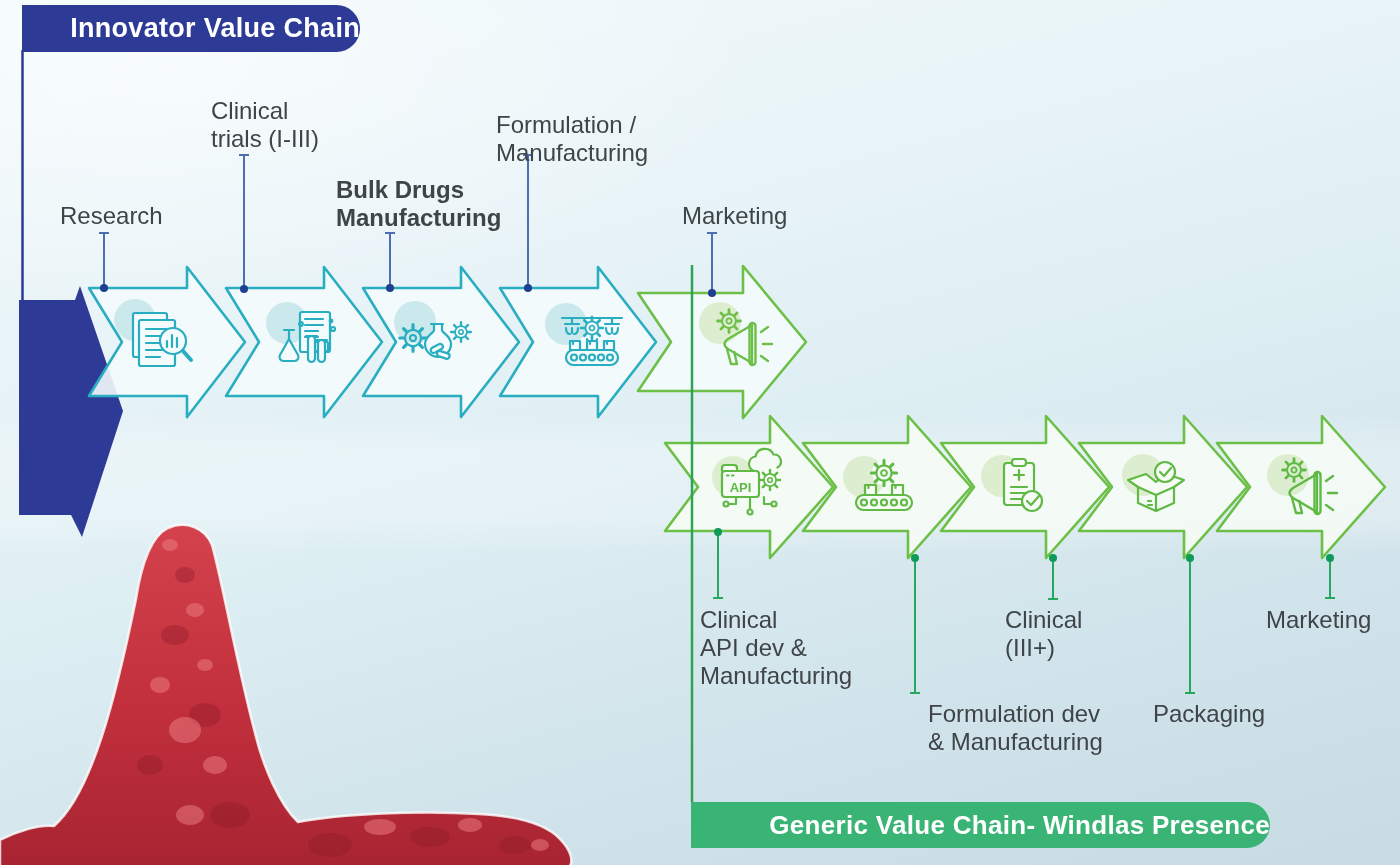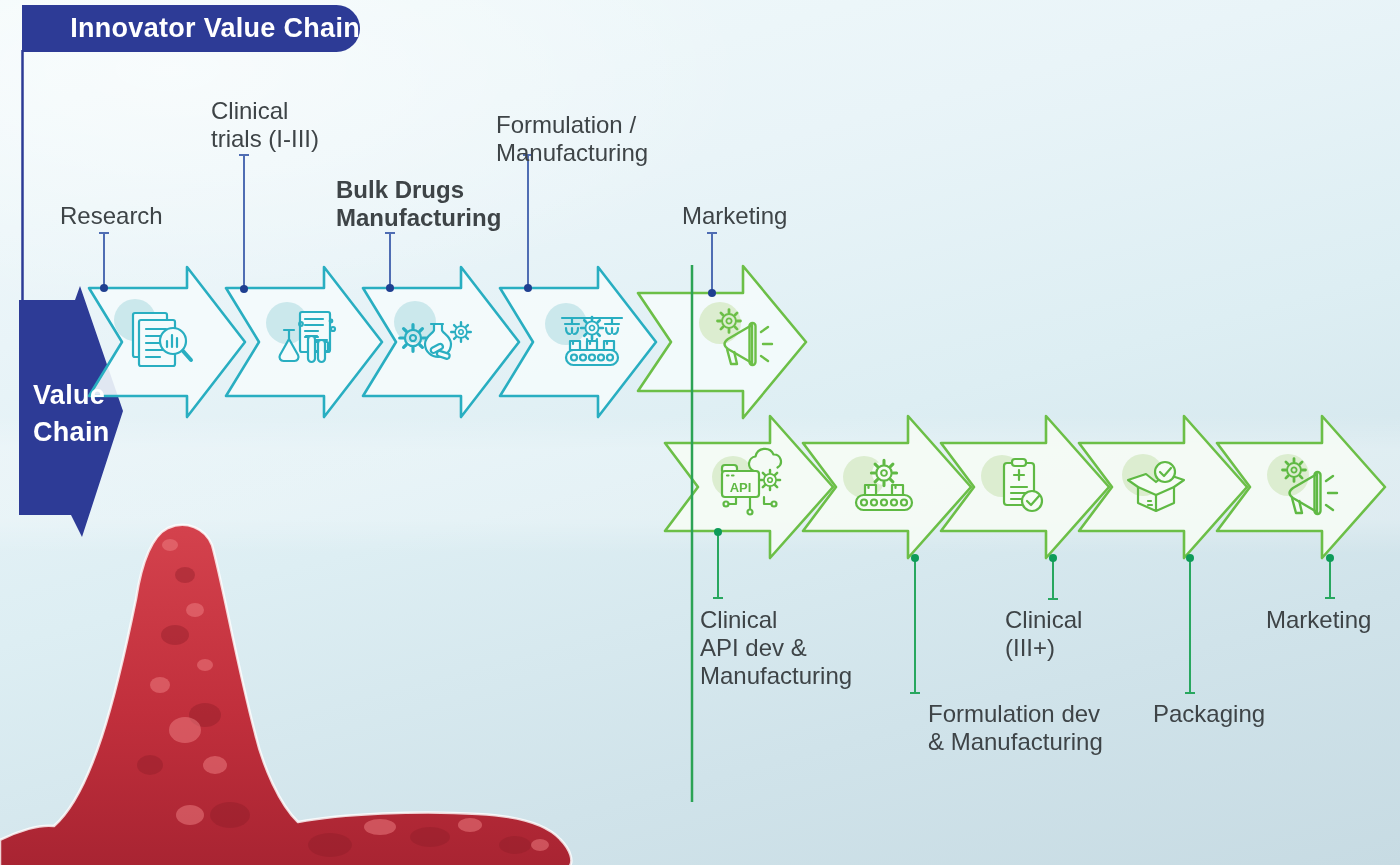--- a/index.html
+++ b/index.html
@@ -276,24 +276,20 @@
     <g color="#5fb944">
       <use href="#gear" x="-16" y="-16" width="32" height="32" transform="translate(1294,470) scale(0.82)"></use>
       <use href="#mega" x="-30" y="-26" width="62" height="54" transform="translate(1305,494)"></use>
     </g>
   </svg>
 
   <div class="badge badge-innovator">
     <span>Innovator Value Chain</span>
   </div>
 
-  <div class="flag-text">
-    <div>Value</div>
-    <div>Chain</div>
-  </div>
 
   <div class="lbl lbl-research">
     <div>Research</div>
   </div>
   <div class="lbl lbl-clinical">
     <div>Clinical</div>
     <div>trials (I-III)</div>
   </div>
   <div class="lbl lbl-bulk">
     <div>Bulk Drugs</div>
@@ -320,14 +316,17 @@
     <div>Clinical</div>
     <div>(III+)</div>
   </div>
   <div class="lbl lbl-packaging">
     <div>Packaging</div>
   </div>
   <div class="lbl lbl-marketing-bottom">
     <div>Marketing</div>
   </div>
 
+  <div class="badge badge-generic">
+    <span>Generic Value Chain- Windlas Presence</span>
+  </div>
 
 </div>
 
 </body></html>

